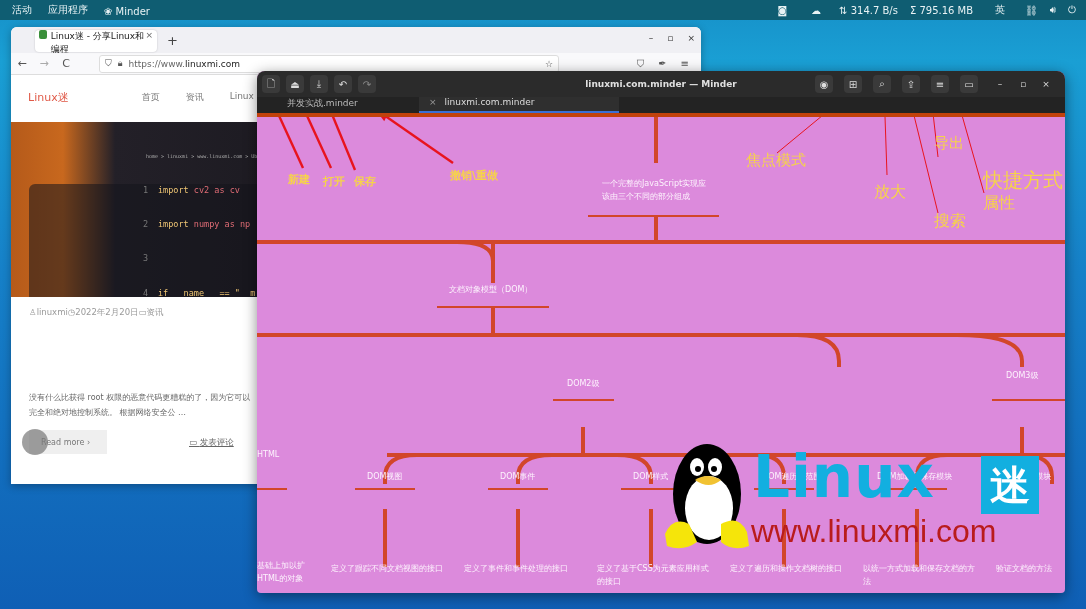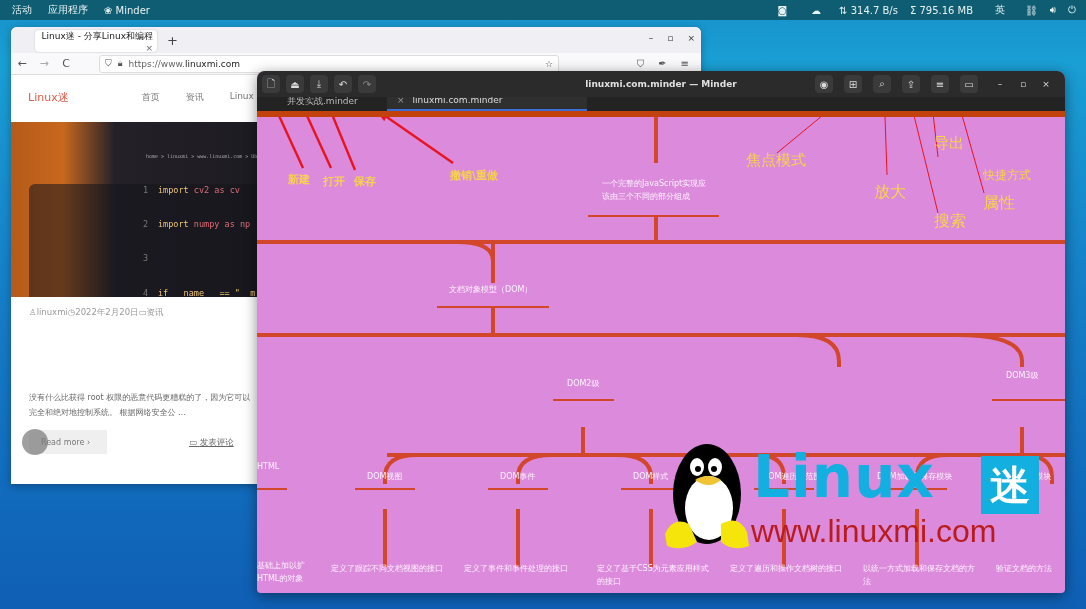--- a/index.html
+++ b/index.html
@@ -10,36 +10,35 @@
     position: relative;
   }
   
   .topbar {
     position: absolute; left: 0; top: 0; width: 1086px; height: 20px;
     background: #0f5d72;
     color: #e8f2f4; font-size: 10px;
     display: flex; align-items: center;
   }
   .topbar .item { padding: 0 8px; white-space: nowrap; }
-  .topbar .left { display: flex; align-items: center; margin-left: 4px; }
+  .topbar .left { display: flex; align-items: flex-end; margin-left: 4px; }
   .topbar .right { margin-left: auto; display: flex; align-items: center; padding-right: 4px; }
   .topbar .right .item { padding: 0 6px; }
 
   
   .browser {
     position: absolute; left: 11px; top: 27px; width: 690px; height: 457px;
     background: #fff; border-radius: 6px 6px 0 0; overflow: hidden;
     box-shadow: 0 2px 8px rgba(0,0,0,0.3);
   }
   .b-tabbar { height: 26px; background: #f0f0f4; display: flex; align-items: center; position: relative; }
   .b-tab {
     margin-left: 24px; margin-top: 2px; height: 22px; width: 122px; background: #fff;
-    border-radius: 4px; display: flex; align-items: flex-end; font-size: 9px; color: #222; padding: 0 4px;
+    border-radius: 4px; display: flex; align-items: flex-start; font-size: 9px; color: #222; padding: 0 4px;
     box-shadow: 0 0 2px rgba(0,0,0,0.2);
-    flex-direction: column;
   }
   .b-tab .fav { width: 9px; height: 9px; background: #3a8f3a; border-radius: 2px; margin-right: 4px; }
   .b-tab .close { margin-left: auto; color: #666; }
   .b-newtab { margin-left: 10px; font-size: 13px; color: #444; }
   .b-winctl { position: absolute; right: 6px; top: 6px; display: flex; gap: 14px; font-size: 9px; color: #333; }
   .b-navbar { height: 22px; background: #f9f9fb; display: flex; align-items: center; border-bottom: 1px solid #ddd; }
   .b-navbtn { width: 22px; text-align: center; color: #555; font-size: 11px; }
   .b-navbtn.dim { color: #aaa; }
   .b-url {
     margin-left: 22px; width: 460px; height: 18px; background: #fff; border: 1px solid #ddd; border-radius: 3px;
@@ -73,21 +72,21 @@
   .minder {
     position: absolute; left: 257px; top: 71px; width: 808px; height: 522px;
     background: #dc8adc; border-radius: 8px 8px 4px 4px; overflow: hidden;
     box-shadow: 0 3px 14px rgba(0,0,0,0.45);
   }
   .m-header { height: 26px; background: #2b2b2b; display: flex; align-items: center; position: relative; }
   .m-btn { width: 18px; height: 18px; background: #3a3a3a; border-radius: 4px; color: #ddd; font-size: 10px; display: flex; align-items: center; justify-content: center; margin-left: 6px; }
   .m-title { position: absolute; left: 0; right: 0; text-align: center; font-size: 9px; color: #e0e0e0; pointer-events: none; font-weight: bold; }
   .m-right { margin-left: auto; display: flex; align-items: center; gap: 5px; padding-right: 10px; }
   .m-right .wc { color: #ddd; font-size: 9px; width: 18px; text-align: center; }
-  .m-tabs { height: 20px; background: #232323; display: flex; align-items: flex-end; border-bottom: 6px solid #c2410c; }
+  .m-tabs { height: 20px; background: #232323; display: flex; align-items: flex-end; border-bottom: 4px solid #c2410c; gap: 32px; }
   .m-tab { height: 20px; font-size: 9px; color: #bbb; display: flex; align-items: center; padding: 0 10px 0 30px; width: 130px; }
   .m-tab.active { background: #2f2f2f; color: #ddd; width: 200px; padding-left: 10px; border-bottom: 2px solid #3b6fd6; }
   .m-tab .x { margin-right: 8px; color: #999; }
   .canvas { position: absolute; left: 0; top: 46px; width: 808px; height: 476px; }
   .node-text { position: absolute; color: #fdf3fd; font-size: 8px; line-height: 13px; white-space: nowrap; }
   .node-text.wrap { white-space: normal; }
   .annot { position: absolute; color: #f6d34a; font-size: 13px; white-space: nowrap; }
   .annot.small { font-size: 11px; font-weight: bold; }
 
   
@@ -276,21 +275,21 @@
       </g>
     </svg>
 
     <div class="node-text" style="left:345px;top:60px">
       <div>一个完整的JavaScript实现应</div>
       <div>该由三个不同的部分组成</div>
     </div>
     <div class="node-text" style="left:192px;top:166px">文档对象模型（DOM）</div>
     <div class="node-text" style="left:310px;top:260px">DOM2级</div>
     <div class="node-text" style="left:749px;top:252px">DOM3级</div>
-    <div class="node-text" style="left:0px;top:343px">HTML</div>
+    <div class="node-text" style="left:0px;top:331px">HTML</div>
     <div class="node-text" style="left:110px;top:353px">DOM视图</div>
     <div class="node-text" style="left:243px;top:353px">DOM事件</div>
     <div class="node-text" style="left:376px;top:353px">DOM样式</div>
     <div class="node-text" style="left:505px;top:353px">DOM遍历和范围</div>
     <div class="node-text" style="left:620px;top:353px">DOM加载和保存模块</div>
     <div class="node-text" style="left:743px;top:353px">DOM验证模块</div>
 
     <div class="node-text" style="left:0px;top:442px">
       <div>基础上加以扩</div>
       <div>HTML的对象</div>
@@ -303,21 +302,21 @@
     <div class="node-text" style="left:739px;top:445px">验证文档的方法</div>
 
     <div class="annot small" style="left:31px;top:55px">新建</div>
     <div class="annot small" style="left:66px;top:57px">打开</div>
     <div class="annot small" style="left:97px;top:57px">保存</div>
     <div class="annot small" style="left:193px;top:51px">撤销\重做</div>
     <div class="annot" style="left:489px;top:34px;font-size:15px">焦点模式</div>
     <div class="annot" style="left:617px;top:65px;font-size:16px">放大</div>
     <div class="annot" style="left:677px;top:94px;font-size:16px">搜索</div>
     <div class="annot" style="left:677px;top:17px;font-size:15px">导出</div>
-    <div class="annot" style="left:726px;top:50px;font-size:12px">快捷方式</div>
+    <div class="annot" style="left:726px;top:50px;font-size:20px">快捷方式</div>
     <div class="annot" style="left:726px;top:76px;font-size:16px">属性</div>
   </div>
 </div>
 
 <div class="wm">
   <svg width="92" height="110" style="position:absolute;left:0;top:0">
     <ellipse cx="44" cy="52" rx="34" ry="50" fill="#000"></ellipse>
     <ellipse cx="46" cy="66" rx="24" ry="32" fill="#fff"></ellipse>
     <ellipse cx="34" cy="25" rx="7" ry="9" fill="#fff"></ellipse>
     <ellipse cx="52" cy="25" rx="7" ry="9" fill="#fff"></ellipse>

